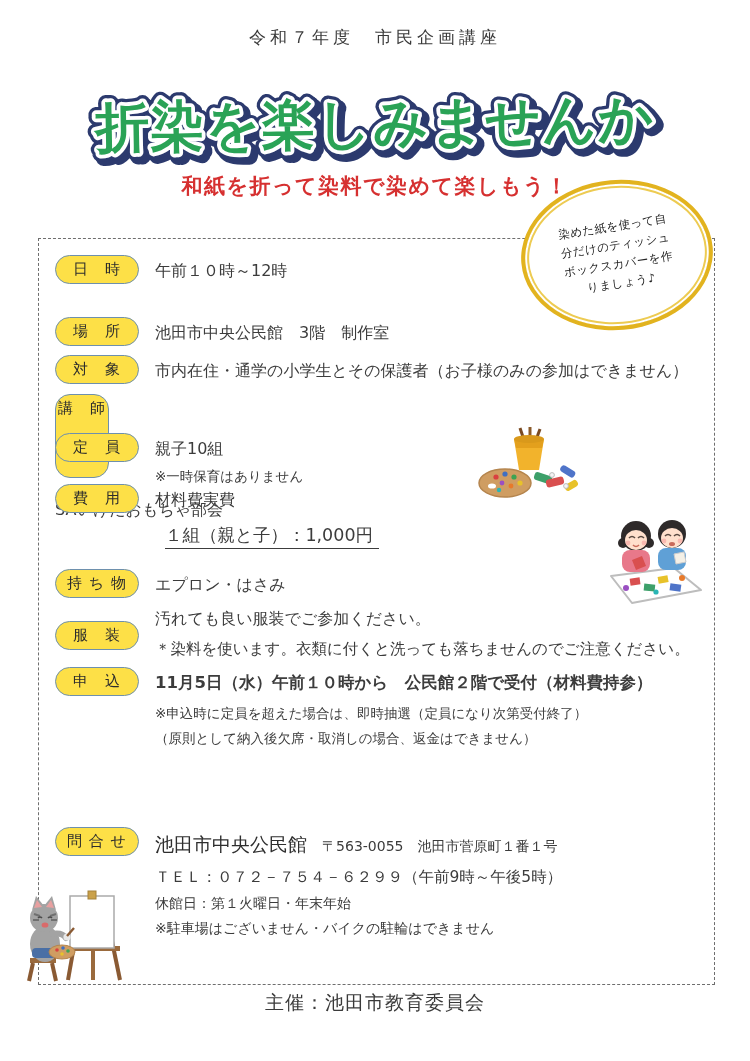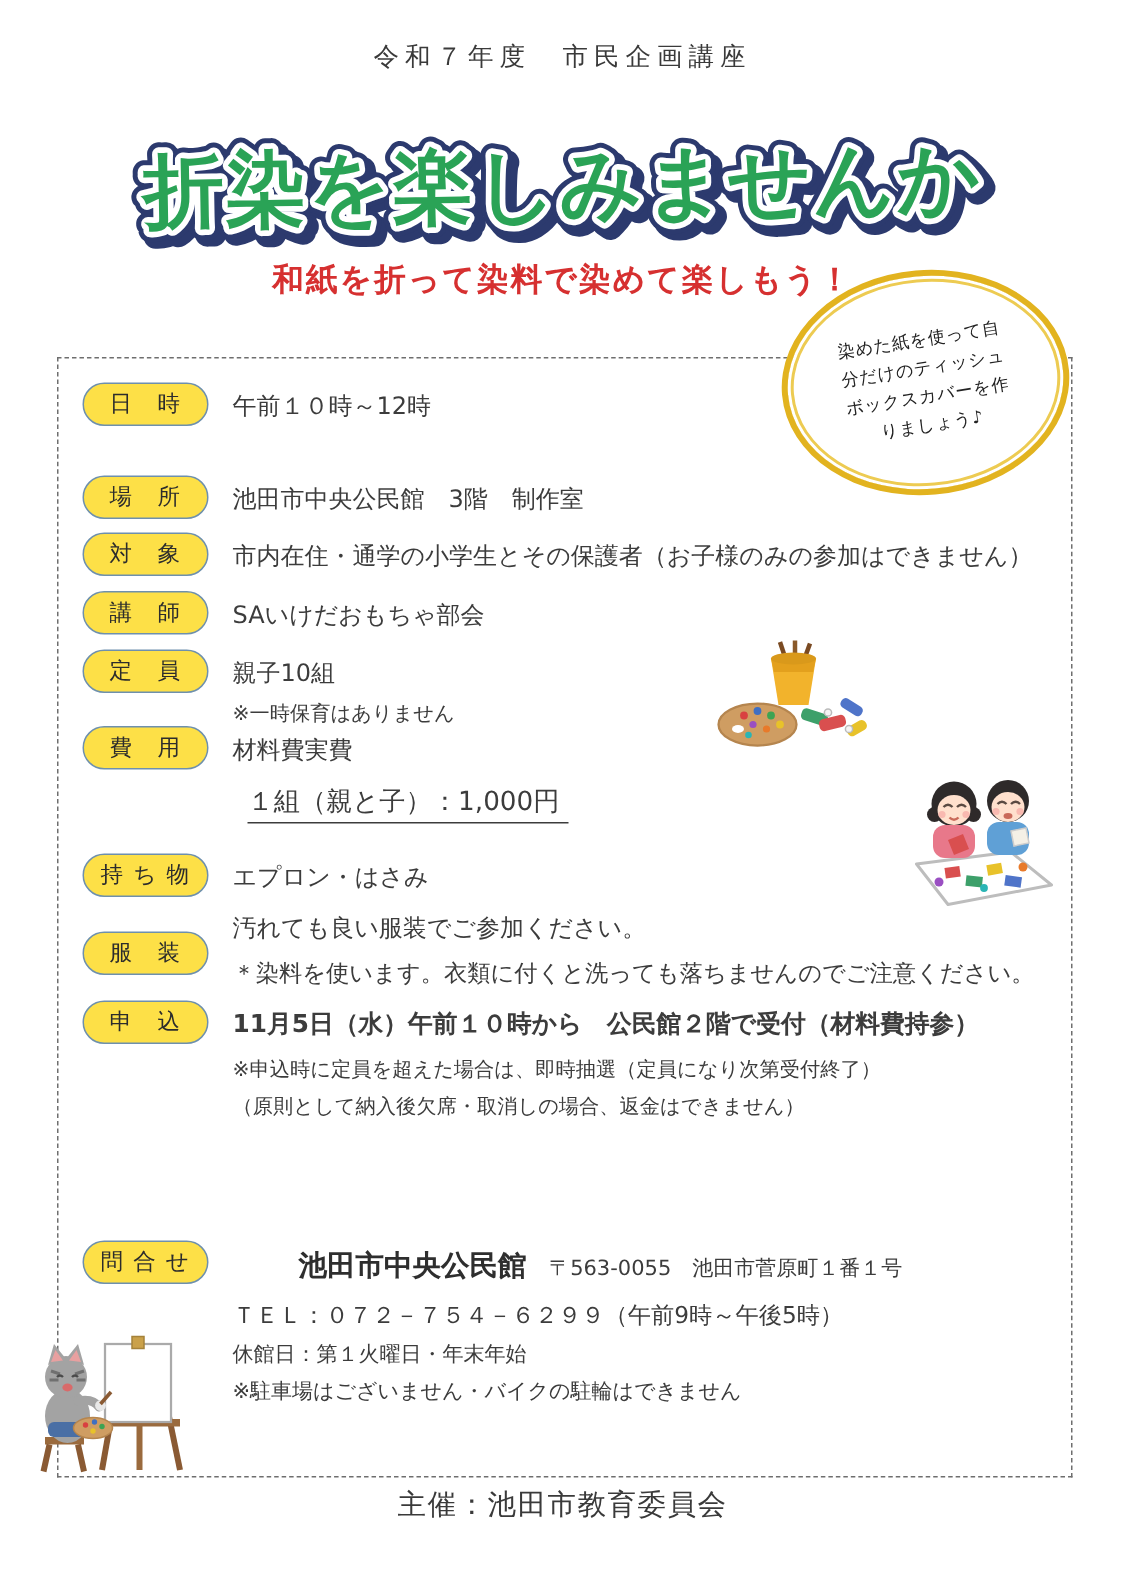--- a/index.html
+++ b/index.html
@@ -56,21 +56,21 @@
   }
   .content { flex:1; padding-top:4px; font-size:16px; line-height:1.45; }
   .content .line { margin-bottom:8px; }
   .small-note { font-size:13.5px; color:#3c3c3c; }
   .fee-line { font-size:17.5px; margin:12px 0 0 10px; }
   .fee-line span { border-bottom:1.5px solid #3c3c3c; padding:0 6px 3px 0; }
   .bold { font-weight:bold; }
   .pill-offset { margin-top:18px; }
 
   
-  .contact-name { font-size:19px; font-weight:bold; color:#2e2e2e;margin-left:44px; }
+  .contact-name { font-size:19px; font-weight:normal; color:#2e2e2e; }
   .contact-postal { font-size:14px; margin-left:10px; }
   .contact-line { margin-top:7px; font-size:15.5px; }
   .contact-sub { margin-top:5px; font-size:14px; }
 
   
   .organizer {
     position:absolute; top:990px; left:0; width:100%;
     text-align:center; font-size:19px; color:#3a3a3a; letter-spacing:1px;
   }
 
@@ -122,21 +122,21 @@
     <div class="row" style="top:78px;">
       <div class="pill">場　所</div>
       <div class="content">池田市中央公民館　3階　制作室</div>
     </div>
 
     <div class="row" style="top:116px;">
       <div class="pill">対　象</div>
       <div class="content">市内在住・通学の小学生とその保護者（お子様のみの参加はできません）</div>
     </div>
 
-    <div class="row" style="top:155px;">
+    <div class="row" style="top:155px;flex-direction:column;">
       <div class="pill">講　師</div>
       <div class="content">SAいけだおもちゃ部会</div>
     </div>
 
     <div class="row" style="top:194px;">
       <div class="pill">定　員</div>
       <div class="content">
         <div>親子10組</div>
         <div class="small-note" style="margin-top:7px;">※一時保育はありません</div>
       </div>

